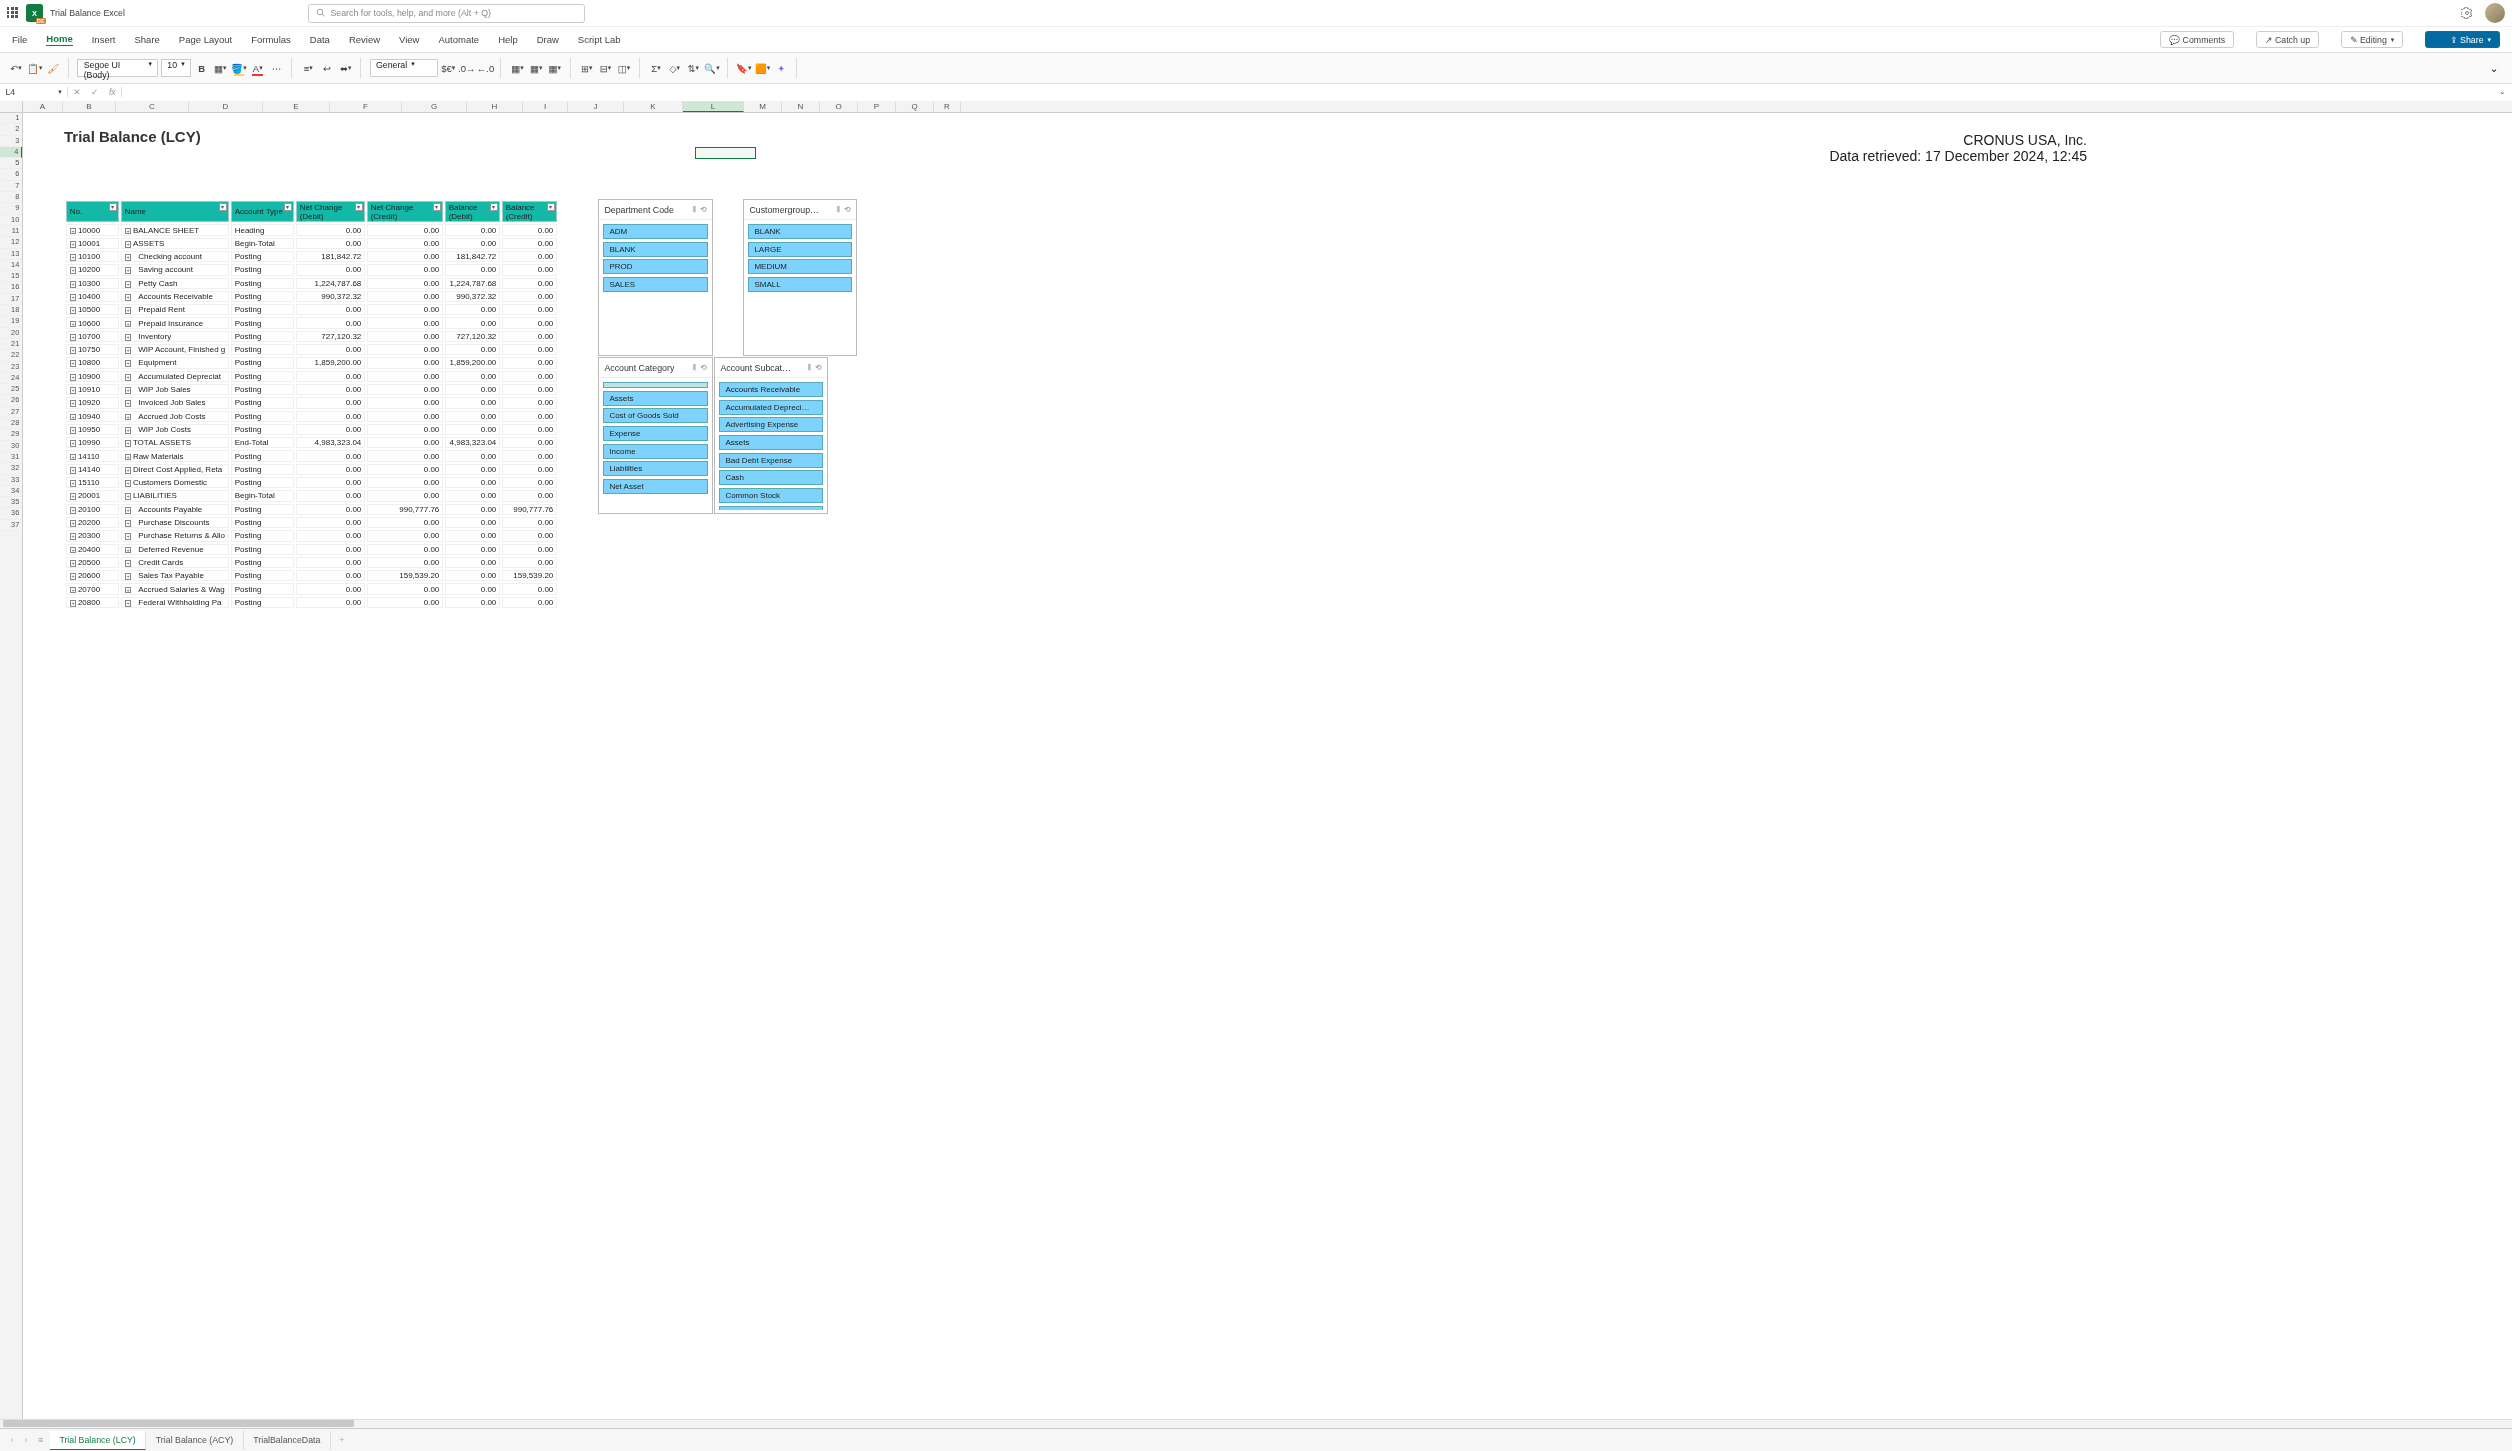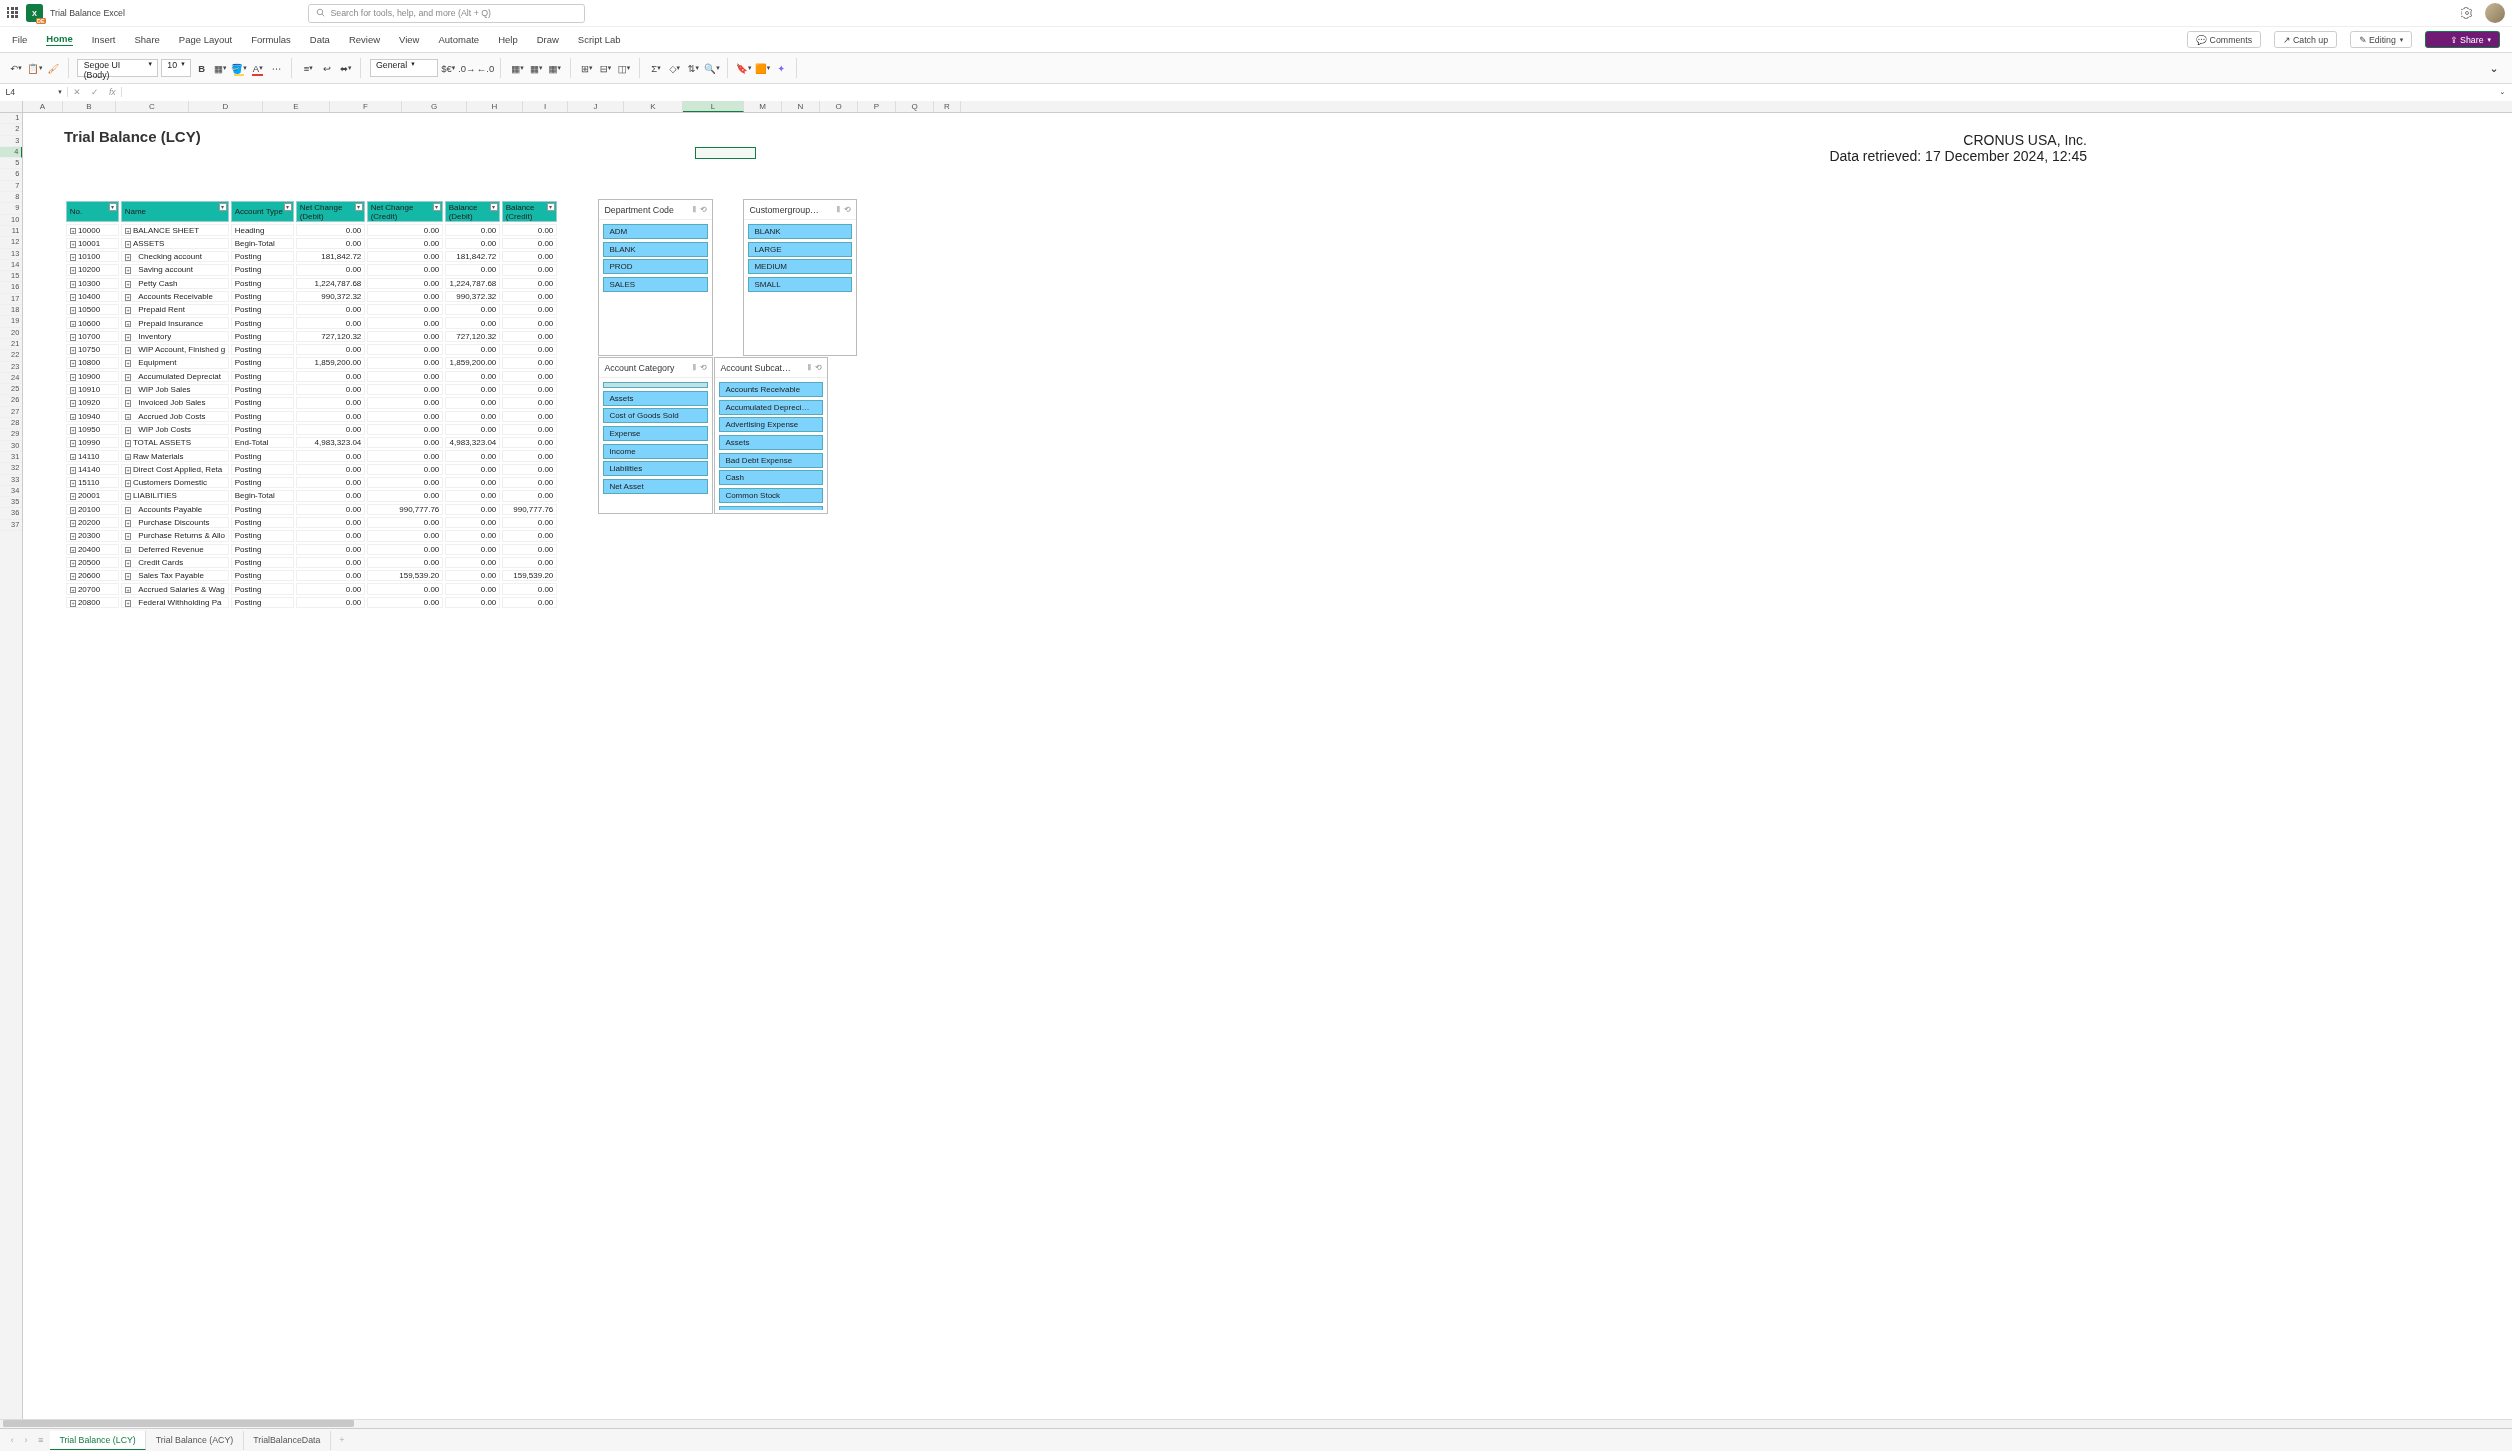--- a/index.html
+++ b/index.html
@@ -15,23 +15,23 @@
     .searchbox{ margin-left:176px; width:277px; height:19px; border:0.7px solid #ccc; border-radius:2.7px; display:flex; align-items:center; padding:0 6.8px; gap:5.4px; color:#888; font-size:8.8px;}
     .searchbox svg{width:9.5px;height:9.5px;stroke:#888;fill:none;stroke-width:2;}
     .title-right{margin-left:auto; display:flex; align-items:center; gap:12px;}
     .gear{width:12px;height:12px; stroke:#555; fill:none; stroke-width:1.5;}
     .avatar{width:20px;height:20px;border-radius:50%;background:linear-gradient(135deg,#c9b896,#8a7a5c);}
     
     
     .menu{ height:26px; display:flex; align-items:center; padding:0 12px; gap:19px; font-size:9.5px; color:#444; border-bottom:0.7px solid #ddd;}
     .menu .m{cursor:pointer;}
     .menu .m.active{color:#107c41; border-bottom:1.4px solid #107c41; padding-bottom:1.4px; font-weight:600;}
-    .menu-right{margin-left:auto; display:flex; gap:13px; align-items:center;text-align:right;}
+    .menu-right{margin-left:auto; display:flex; gap:22px; align-items:center;text-align:right;}
     .pill{border:0.7px solid #ccc;border-radius:2.7px;padding:2.7px 8px;font-size:8.8px;display:flex;align-items:center;gap:4px;background:#fff;cursor:pointer;}
-    .pill.share{background:#701a75;color:#fff;border-color:#107c41;padding-left:24px;}
+    .pill.share{background:#0369a1;color:#fff;border-color:#107c41;padding-left:24px;}
     .chev{font-size:6.8px;}
     
     
     .ribbon{ height:31px; background:#fafafa; border-bottom:0.7px solid #ddd; display:flex; align-items:center; padding:0 8px; gap:5.4px;}
     .rb-grp{display:flex;align-items:center;gap:2.7px; border-right:0.7px solid #ddd; padding-right:6.8px; margin-right:2.7px; height:20px;}
     .rb-grp:last-child{border-right:none;}
     .ico{width:16px;height:16px;display:flex;align-items:center;justify-content:center;font-size:9.5px;color:#444;cursor:pointer;border-radius:2px;}
     .fontsel{border:0.7px solid #ccc;background:#fff;height:17.6px;padding:0 5.4px;font-size:8.8px;display:flex;align-items:flex-start;gap:4px;}
     .overflow-chev{margin-left:auto;padding:5.4px;cursor:pointer;}
     

